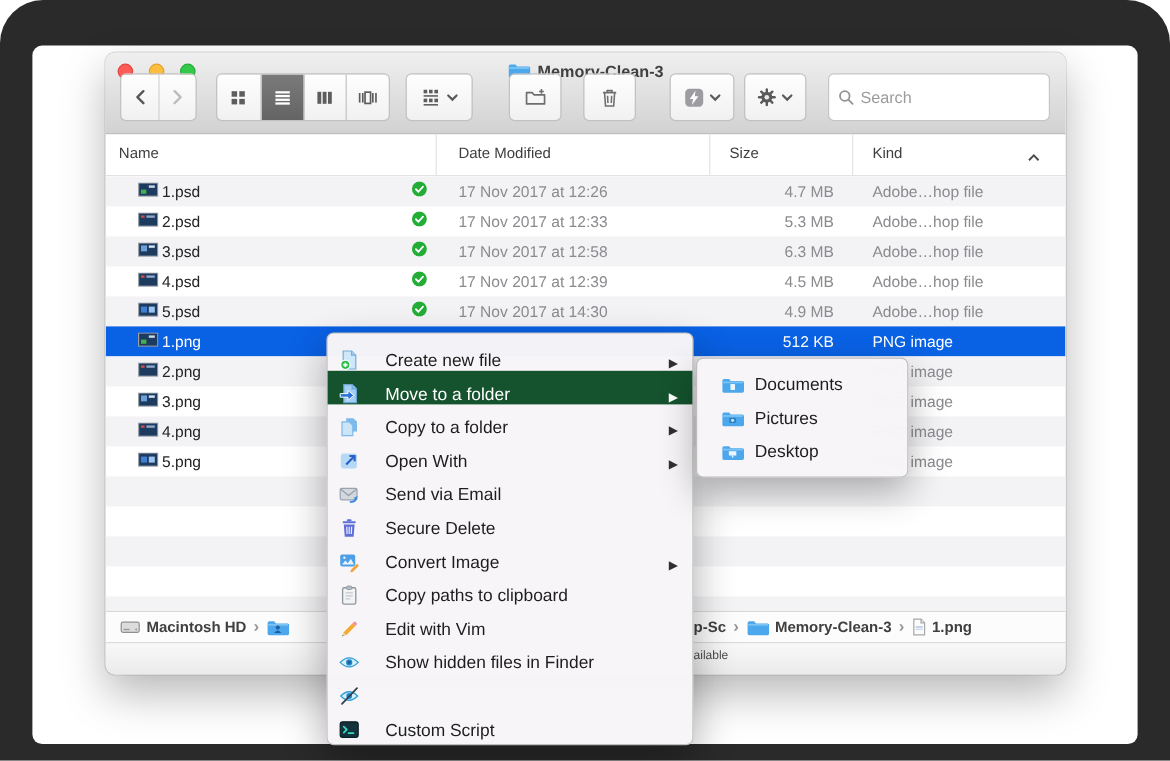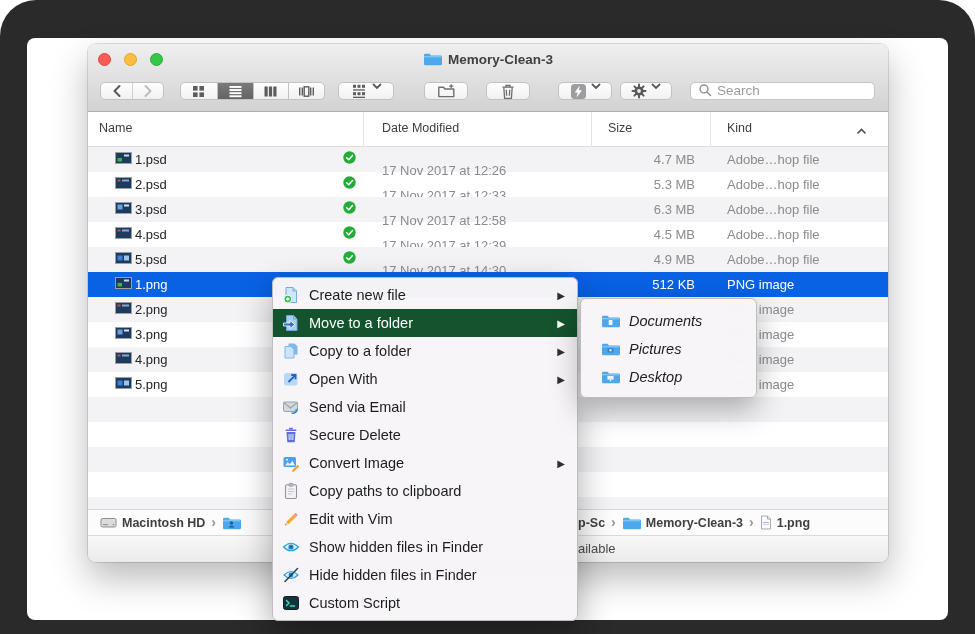--- a/index.html
+++ b/index.html
@@ -19,23 +19,23 @@
   .chrome { position:absolute; top:0; left:0; right:0; height:68px;
     background:linear-gradient(#efefef,#d2d2d2); border-bottom:1px solid #aeaeae; }
   .tl { position:absolute; top:9px; width:13px; height:13px; border-radius:50%; }
   .tl-red { left:10px; background:#fc5b57; border:1px solid #e2463d; }
   .tl-yellow { left:36px; background:#fdbe40; border:1px solid #e0a42c; }
   .tl-green { left:62px; background:#34c84a; border:1px solid #27ab38; }
   .wtitle { position:absolute; top:0; left:120px; right:120px; height:30px;
     display:flex; align-items:center; justify-content:center; gap:6px;
     font-size:13.5px; font-weight:bold; color:#404040; }
 
-  .tbtn { position:absolute; top:38px; height:18px;
+  .tbtn { position:absolute; top:17px; height:40px;
     background:linear-gradient(#fefefe,#f1f1f1); border:1px solid #c2c2c2;
-    border-radius:5px; display:flex; align-items:flex-start; justify-content:center; }
+    border-radius:5px; display:flex; align-items:center; justify-content:center; }
   .navgroup { left:12px; width:64px; padding:0; }
   .navgroup .half { width:50%; height:100%; display:flex; align-items:center; justify-content:center; }
   .navgroup .half + .half { border-left:1px solid #d2d2d2; }
   .seg { left:92px; width:145px; padding:0; overflow:hidden; }
   .seg .cell { width:25%; height:100%; display:flex; align-items:center; justify-content:center; }
   .seg .cell + .cell { border-left:1px solid #c2c2c2; }
   .seg .cell.on { background:linear-gradient(#7a7a7a,#646464); }
   .arrange { left:250px; width:56px; gap:5px; }
   .nf  { left:336px; width:44px; }
   .del { left:398px; width:44px; }
@@ -55,52 +55,52 @@
 
   
   .filelist { position:absolute; top:103px; left:0; right:0; height:362px; background:#fff; overflow:hidden; }
   .row { position:absolute; left:0; right:0; height:25px; font-size:13px; color:#242424; }
   .row.stripe { background:#f3f3f6; }
   .row.sel { background:#0961e4; color:#fff; }
   .row .cell { position:absolute; top:0; line-height:25px; white-space:nowrap; }
   .c-thumb { left:27px; top:7px; line-height:0; }
   .c-name { left:47px; }
   .c-badge { left:255px; top:6px; line-height:0; }
-  .c-date { left:294px; color:#8b8b8f;margin-top:11px; }
+  .c-date { left:294px; color:#8b8b8f; }
   .c-size { left:503px; width:104px; text-align:right; color:#8b8b8f; }
   .c-kind { left:639px; color:#8b8b8f; }
   .row.sel .c-date, .row.sel .c-size, .row.sel .c-kind { color:#fff; }
 
   
   .pathbar { position:absolute; left:0; right:0; top:465px; height:26px;
     border-top:1px solid #d8d8d8; background:#fcfcfc; font-size:12.5px; color:#3f3f3f;font-weight:bold; }
   .pgroup { position:absolute; top:0; height:25px; display:flex; align-items:center; gap:6px; white-space:nowrap; }
   .pleft { left:12px; } .pright { left:490px; }
   .psep { color:#979797; font-size:14px; line-height:25px; }
   .statusbar { position:absolute; left:0; right:0; top:491px; height:27px;
     background:linear-gradient(#f8f8f8,#ebebeb); border-top:1px solid #dadada;
-    font-size:13px; color:#4c4c4c; }
+    font-size:10px; color:#4c4c4c; }
   .statusbar .frag { position:absolute; left:490px; top:5px; }
 
   
   .ctx { position:absolute; left:272px; top:277px; width:306px; z-index:10;
     background:rgba(247,245,247,.98); border:1px solid #bdbdbd; border-radius:6px;
     box-shadow:0 14px 34px rgba(0,0,0,.33); padding:3px 0; }
-  .mi { height:28px; display:flex; align-items:center; gap:9px; padding:0 12px 0 9px;
+  .mi { height:28px; display:flex; align-items:flex-end; gap:21px; padding:0 12px 0 9px;
     font-size:14.5px; color:#1d1d1f; }
   .mi.hl { background:#14532d; color:#fff; }
   .mi .ic { width:18px; height:18px; flex:0 0 18px; line-height:0; }
   .mi .lbl { white-space:nowrap; }
   .mi .arrow { margin-left:auto; font-size:10px; color:#2f2f2f; }
   .mi.hl .arrow { color:#fff; }
   .sub { position:absolute; left:580px; top:298px; width:177px; z-index:11;
     background:rgba(247,245,247,.98); border:1px solid #bdbdbd; border-radius:6px;
     box-shadow:0 12px 30px rgba(0,0,0,.3); padding:8px 0 6px; }
   .si { height:28px; display:flex; align-items:center; gap:9px; padding:0 10px 0 20px;
-    font-size:14.5px; color:#1d1d1f;font-style:italic; }
+    font-size:14.5px; color:#1d1d1f; }
   .si .ic { width:19px; height:14px; flex:0 0 19px; line-height:0; }
   .ic svg { display:block; }
 </style>
 </head>
 <body>
 
 <div class="page">
   <div class="device-frame"></div>
   <div class="inner-area"></div>
 
@@ -586,21 +586,20 @@
         <span class="lbl">Show hidden files in Finder</span>
       </div>
       <div class="mi">
         <span class="ic">
           <svg width="18" height="18" viewBox="0 0 18 18" xmlns="http://www.w3.org/2000/svg">
             <path d="M2 9 q7-7 14 0 q-7 7 -14 0 z" fill="#d8effb" stroke="#2d9ed8" stroke-width="1.1"></path>
             <circle cx="9" cy="9" r="2.4" fill="#1f88c9"></circle>
             <path d="M3 15.5 L15.5 2.5" stroke="#33424e" stroke-width="1.5" stroke-linecap="round"></path>
           </svg>
         </span>
-        <span class="lbl">Hide hidden files in Finder</span>
       </div>
       <div class="mi">
         <span class="ic">
           <svg width="18" height="18" viewBox="0 0 18 18" xmlns="http://www.w3.org/2000/svg">
             <rect x="1.5" y="2.5" width="15" height="13" rx="2" fill="#14333b" stroke="#0a2027"></rect>
             <path d="M4.5 6.5 L7 9 L4.5 11.5" fill="none" stroke="#35dcc8" stroke-width="1.5" stroke-linecap="round" stroke-linejoin="round"></path>
             <path d="M8.5 12 h4" stroke="#35dcc8" stroke-width="1.5" stroke-linecap="round"></path>
           </svg>
         </span>
         <span class="lbl">Custom Script</span>

